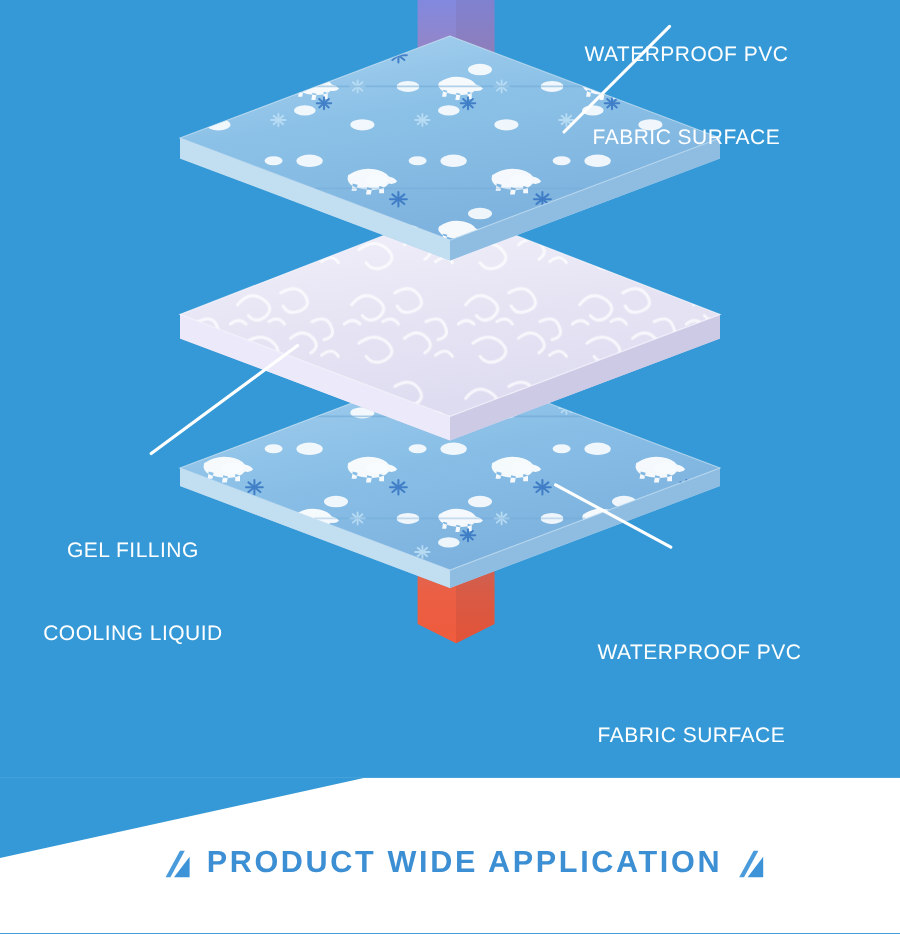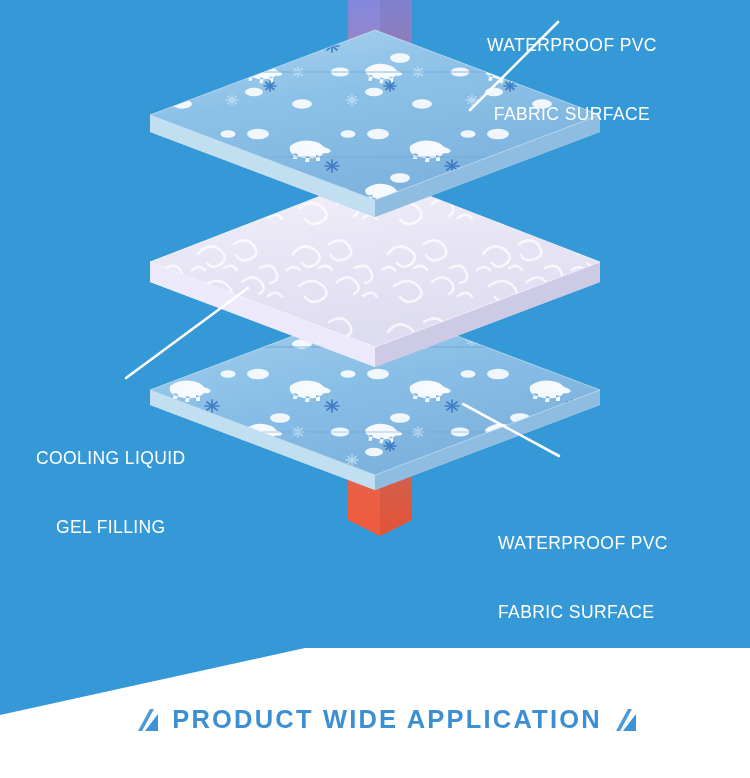--- a/index.html
+++ b/index.html
@@ -202,22 +202,22 @@
       <line x1="463" y1="404" x2="559" y2="456"></line>
     </g>
   </svg>
 
   <div class="label" id="label-top">
     <div>WATERPROOF PVC</div>
     <div>FABRIC SURFACE</div>
   </div>
 
   <div class="label" id="label-gel">
+    <div>GEL FILLING</div>
     <div>COOLING LIQUID</div>
-    <div>GEL FILLING</div>
   </div>
 
   <div class="label" id="label-pvc">
     <div>WATERPROOF PVC</div>
     <div>FABRIC SURFACE</div>
   </div>
 
   <div id="footer">
     <svg id="footer-bg" viewBox="0 0 750 130">
       <rect x="0" y="0" width="750" height="130" fill="#ffffff"></rect>

